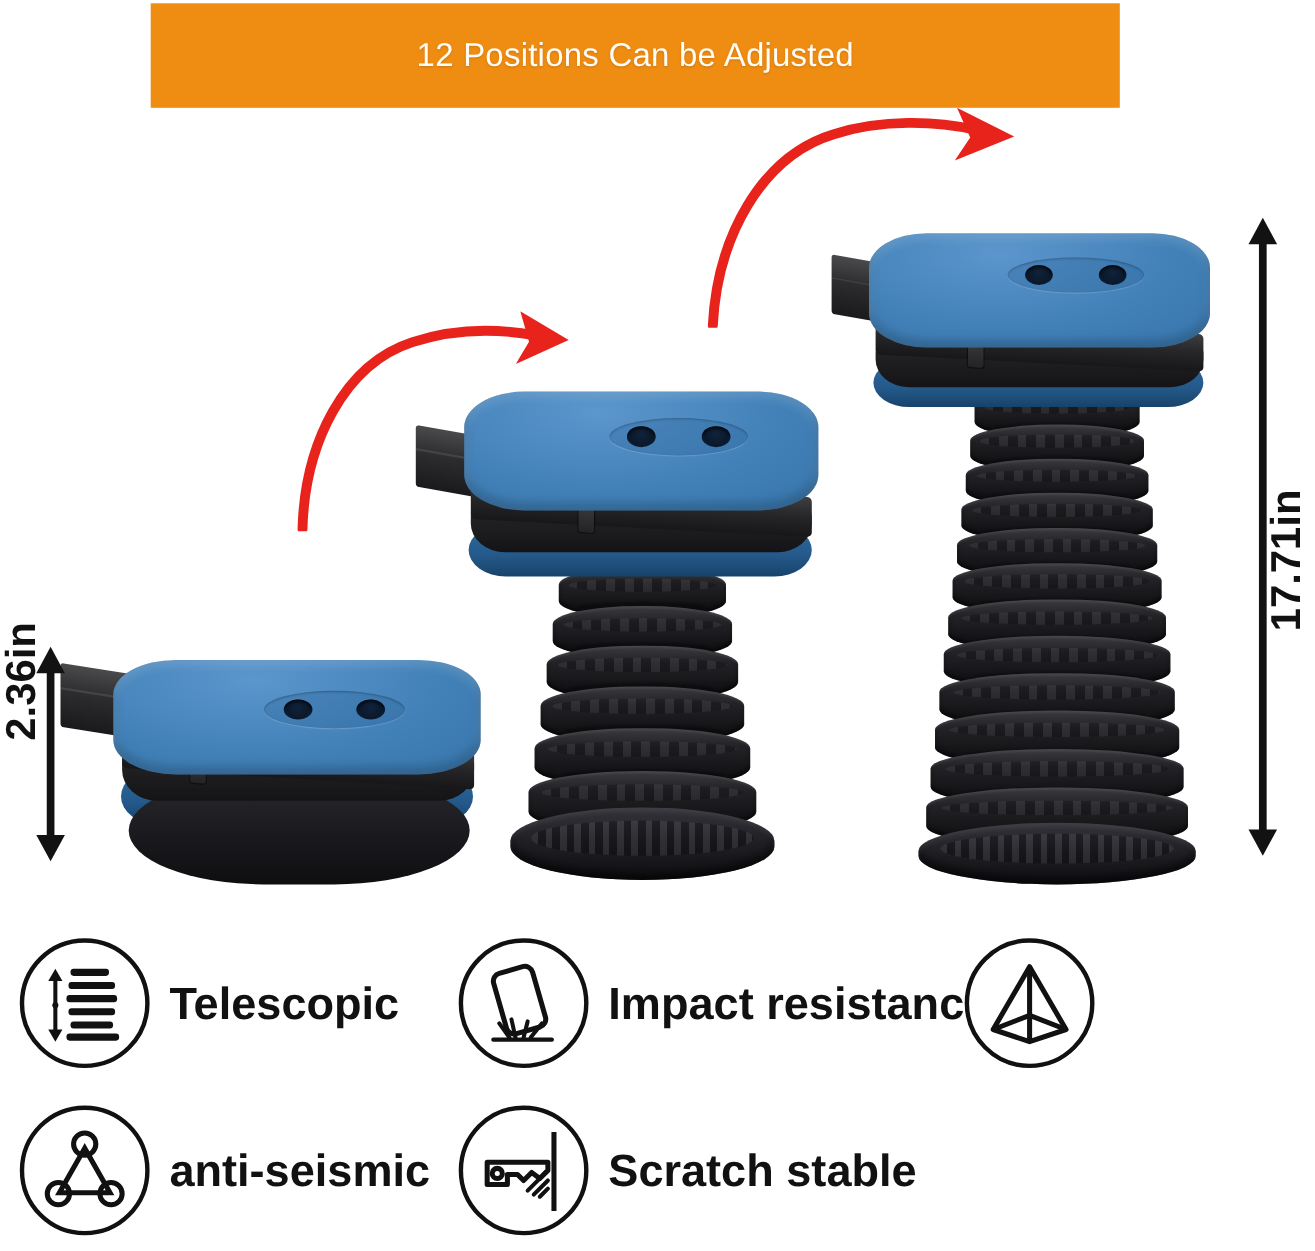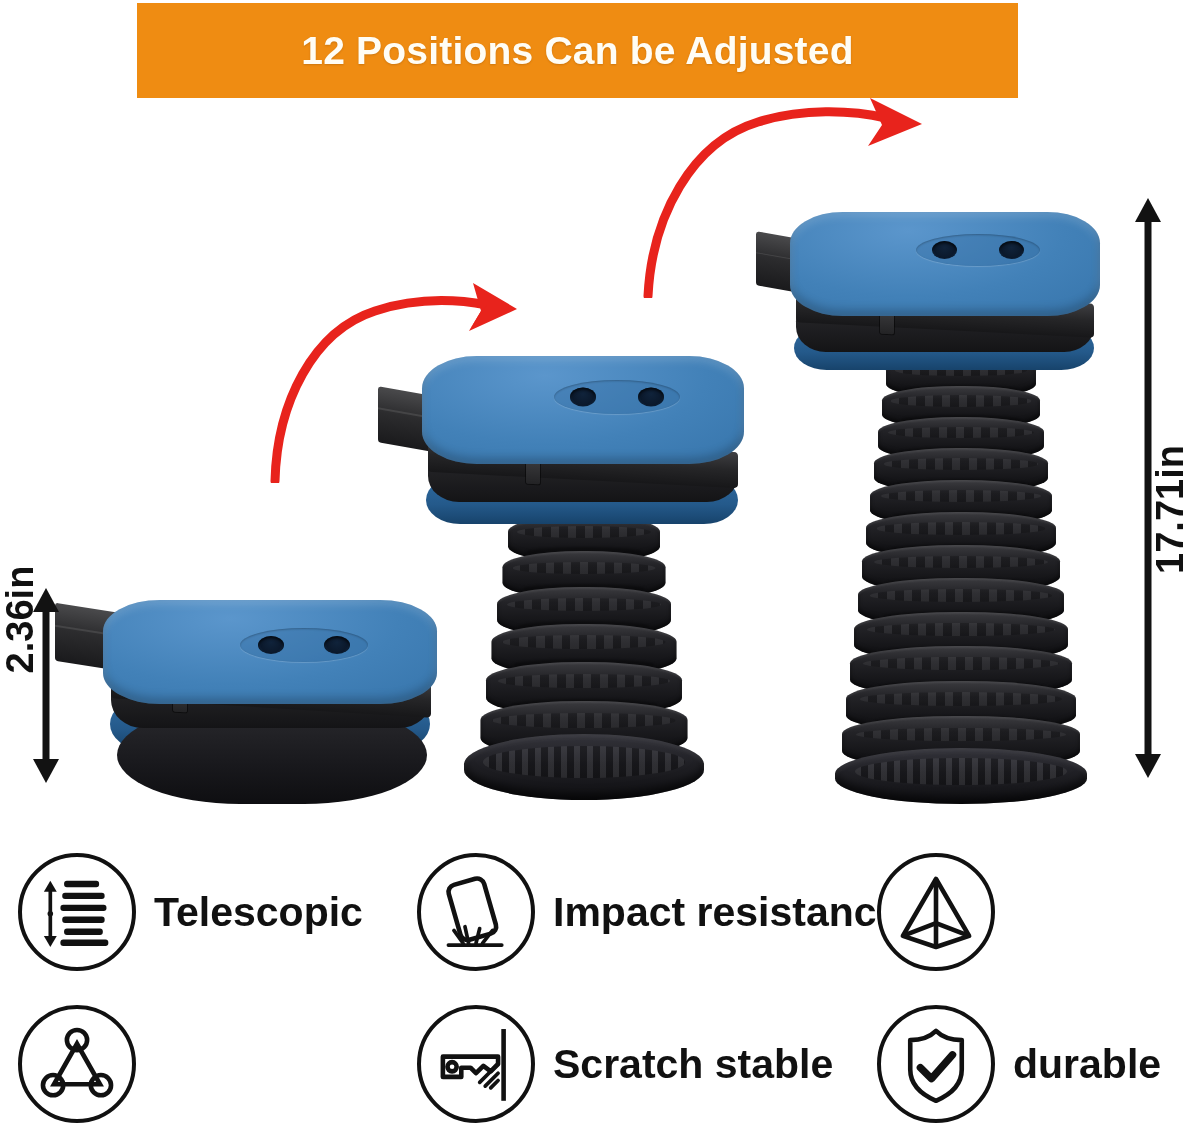--- a/index.html
+++ b/index.html
@@ -12,22 +12,22 @@
 
   
   #banner {
     position:absolute; left:137px; top:3px;
     width:881px; height:95px;
     background:#ef8c12;
     display:flex; align-items:center; justify-content:center;
   }
   #banner-text {
     color:#fffdf5;
-    font-size:39px;
-    font-weight:bold;
+    font-size:30px;
+    font-weight:normal;
     letter-spacing:0.2px;
     white-space:nowrap;
     text-shadow:0 1px 2px rgba(120,60,0,.28);
   }
 
   
   #stage { position:absolute; left:0; top:98px; width:1195px; height:740px; }
 
   
   .dimline { position:absolute; }
@@ -360,46 +360,37 @@
       <div class="feat-icon">
         <svg viewBox="0 0 100 100" width="92" height="92">
           <g fill="none" stroke="#111" stroke-width="5">
             <path d="M50 28 L25 72 L75 72 Z"></path>
             <circle cx="50" cy="24" r="11"></circle>
             <circle cx="24" cy="73" r="11"></circle>
             <circle cx="76" cy="73" r="11"></circle>
           </g>
         </svg>
       </div>
+      <div class="feat-label">anti-seismic</div>
     </div>
 
     <div class="feat" style="position:absolute; left:417px; top:8px;">
       <div class="feat-icon">
         <svg viewBox="0 0 100 100" width="92" height="92">
           <g fill="none" stroke="#111" stroke-width="5" stroke-linejoin="round">
             <path d="M14 42 L14 64 L34 64 L34 54 L44 54 L50 60 L58 52 L66 58 L74 50 L74 42 Z"></path>
             <circle cx="24" cy="53" r="5"></circle>
             <line x1="80" y1="12" x2="80" y2="90"></line>
           </g>
           <g stroke="#111" stroke-width="4" stroke-linecap="round">
             <line x1="60" y1="74" x2="74" y2="60"></line>
             <line x1="66" y1="76" x2="74" y2="68"></line>
             <line x1="54" y1="70" x2="74" y2="50"></line>
           </g>
         </svg>
       </div>
       <div class="feat-label">Scratch stable</div>
     </div>
 
-    <div class="feat" style="position:absolute; left:877px; top:8px;">
-      <div class="feat-icon">
-        <svg viewBox="0 0 100 100" width="92" height="92">
-          <path d="M50 14 C42 22 30 24 22 24 L22 56 C22 74 36 84 50 90
-                   C64 84 78 74 78 56 L78 24 C70 24 58 22 50 14 Z" fill="none" stroke="#111" stroke-width="5" stroke-linejoin="round"></path>
-          <path d="M33 54 L45 66 L68 40" fill="none" stroke="#111" stroke-width="8" stroke-linecap="round" stroke-linejoin="round"></path>
-        </svg>
-      </div>
-      <div class="feat-label">durable</div>
-    </div>
 
   </div>
 
 </div>
 
 </body></html>

